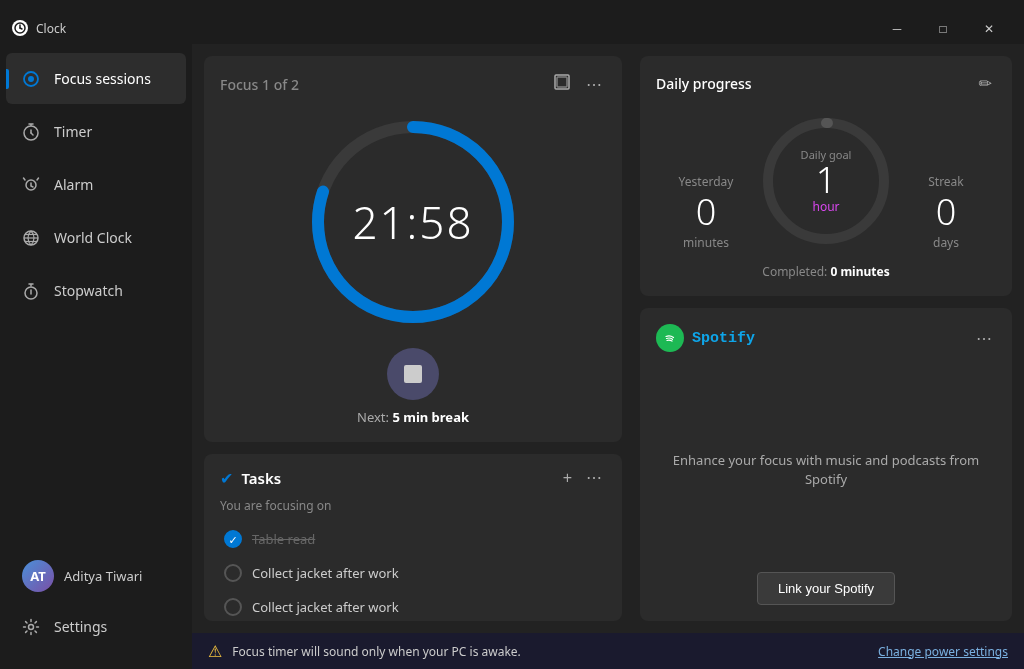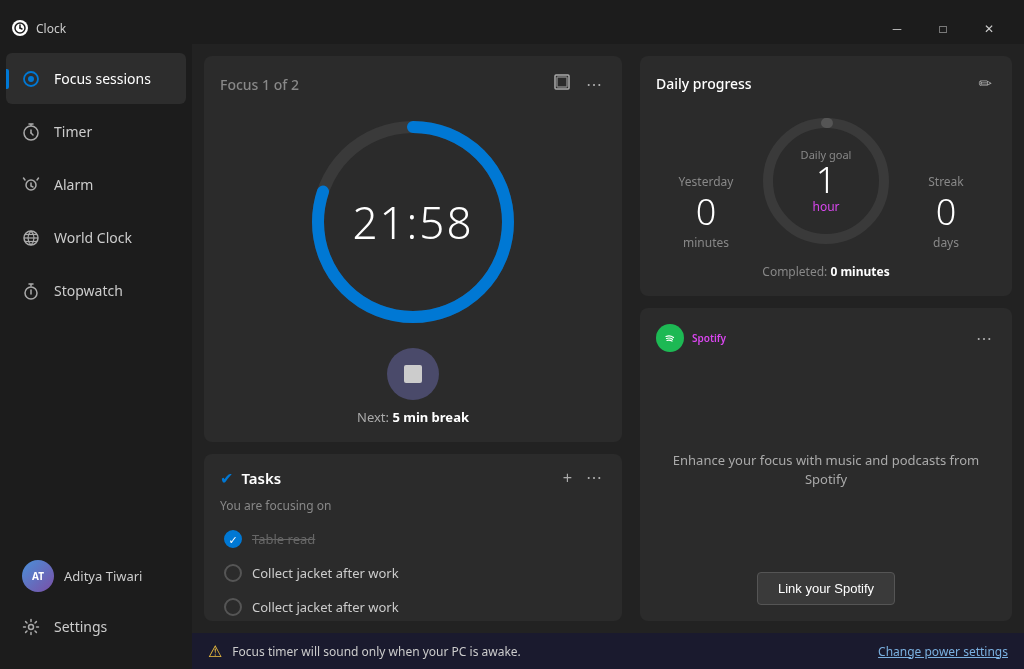--- a/index.html
+++ b/index.html
@@ -125,21 +125,21 @@
       border-radius: 6px;
     }
     .user-avatar {
       width: 32px;
       height: 32px;
       border-radius: 50%;
       background: linear-gradient(135deg, #4a90d9, #7b4fa6);
       display: flex;
       align-items: center;
       justify-content: center;
-      font-size: 10px;
+      font-size: 13px;
       font-weight: bold;
       color: #fff;
       flex-shrink: 0;
     }
     .user-name {
       font-size: 13px;
       color: #ccc;
     }
 
     
@@ -453,23 +453,24 @@
       width: 28px;
       height: 28px;
       background: #1db954;
       border-radius: 50%;
       display: flex;
       align-items: center;
       justify-content: center;
       font-size: 14px;
     }
     .spotify-name {
-      font-size: 10px;
+      font-size: 15px;
       font-weight: 600;
-      color: #d946ef;
+      color: #0ea5e9;
+      font-family: Liberation Mono, monospace;
     }
     .spotify-desc {
       font-size: 13px;
       color: #aaa;
       text-align: center;
       line-height: 1.5;
       flex: 1;
       display: flex;
       align-items: center;
       justify-content: center;

